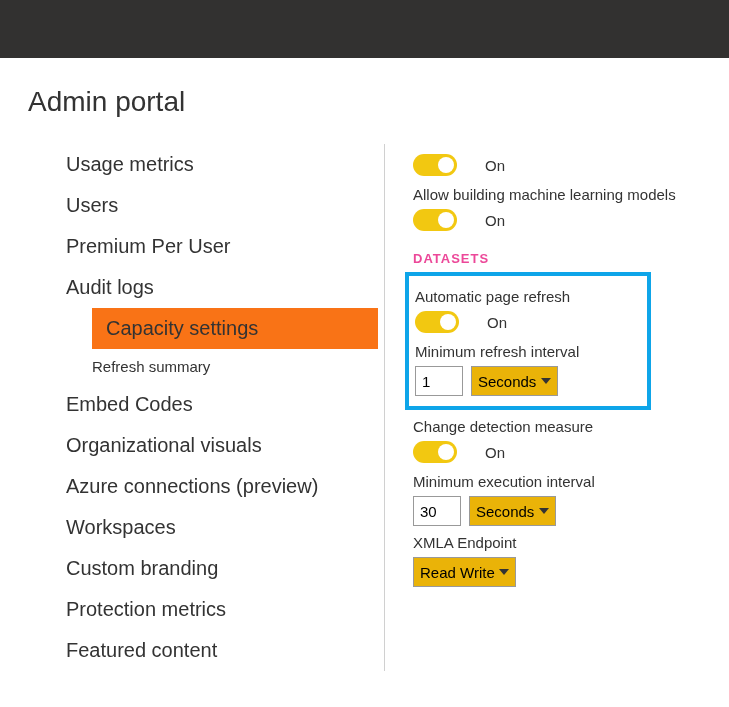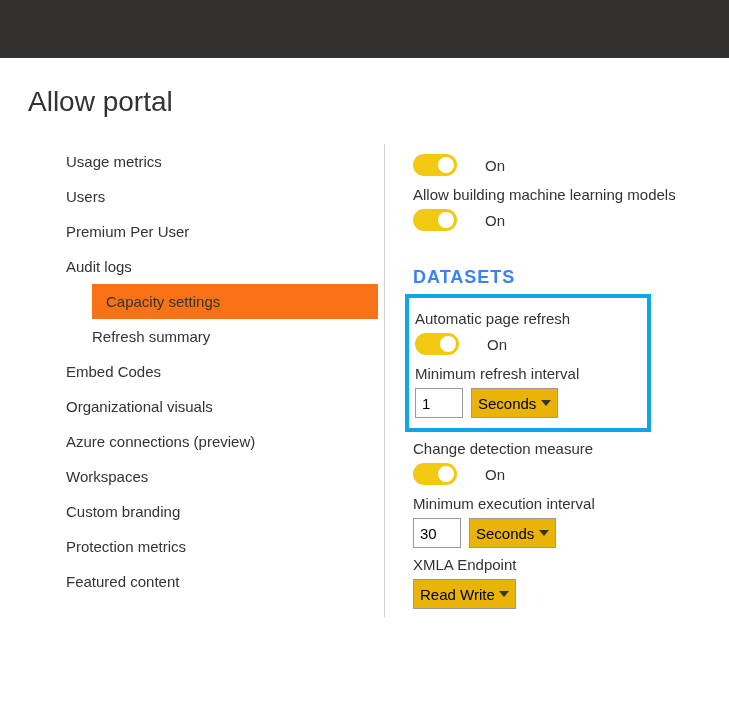--- a/index.html
+++ b/index.html
@@ -25,21 +25,21 @@
   }
   .columns {
     display: flex;
   }
   .sidebar {
     width: 350px;
     padding-left: 24px;
   }
   .sidebar-item {
     padding: 9px 0 9px 14px;
-    font-size: 15px;
+    font-size: 20px;
     color: #333;
     cursor: pointer;
   }
   .sidebar-item.selected {
     background: #f97316;
     margin-left: 40px;
   }
   .sidebar-subitem {
     padding: 9px 0 9px 40px;
     font-size: 15px;
@@ -84,25 +84,25 @@
   .toggle-label {
     font-size: 15px;
     color: #333;
   }
   .setting-label {
     font-size: 15px;
     color: #333;
     margin: 8px 0 6px 0;
   }
   .section-header {
-    font-size: 18px;
+    font-size: 13px;
     font-weight: 700;
     letter-spacing: 1px;
-    color: #3b82f6;
-    margin-top: 36px;
+    color: #ec4899;
+    margin-top: 20px;
     margin-bottom: 6px;
   }
   .highlight-box {
     border: 4px solid #0ea5e9;
     padding: 12px 6px 10px 6px;
     margin-left: -8px;
     margin-right: 2px;
     margin-bottom: 6px;
     width: 246px;
   }
@@ -146,21 +146,21 @@
     border-top: 6px solid #333;
     pointer-events: none;
   }
 </style>
 </head>
 <body>
 
 <div class="topbar"></div>
 
 <div class="content">
-  <h1 class="page-title">Allow portal</h1>
+  <h1 class="page-title">Admin portal</h1>
 
   <div class="columns">
     <div class="sidebar">
       <div class="sidebar-item"><span>Usage metrics</span></div>
       <div class="sidebar-item"><span>Users</span></div>
       <div class="sidebar-item"><span>Premium Per User</span></div>
       <div class="sidebar-item"><span>Audit logs</span></div>
       <div class="sidebar-item selected"><span>Capacity settings</span></div>
       <div class="sidebar-subitem"><span>Refresh summary</span></div>
       <div class="sidebar-item"><span>Embed Codes</span></div>

